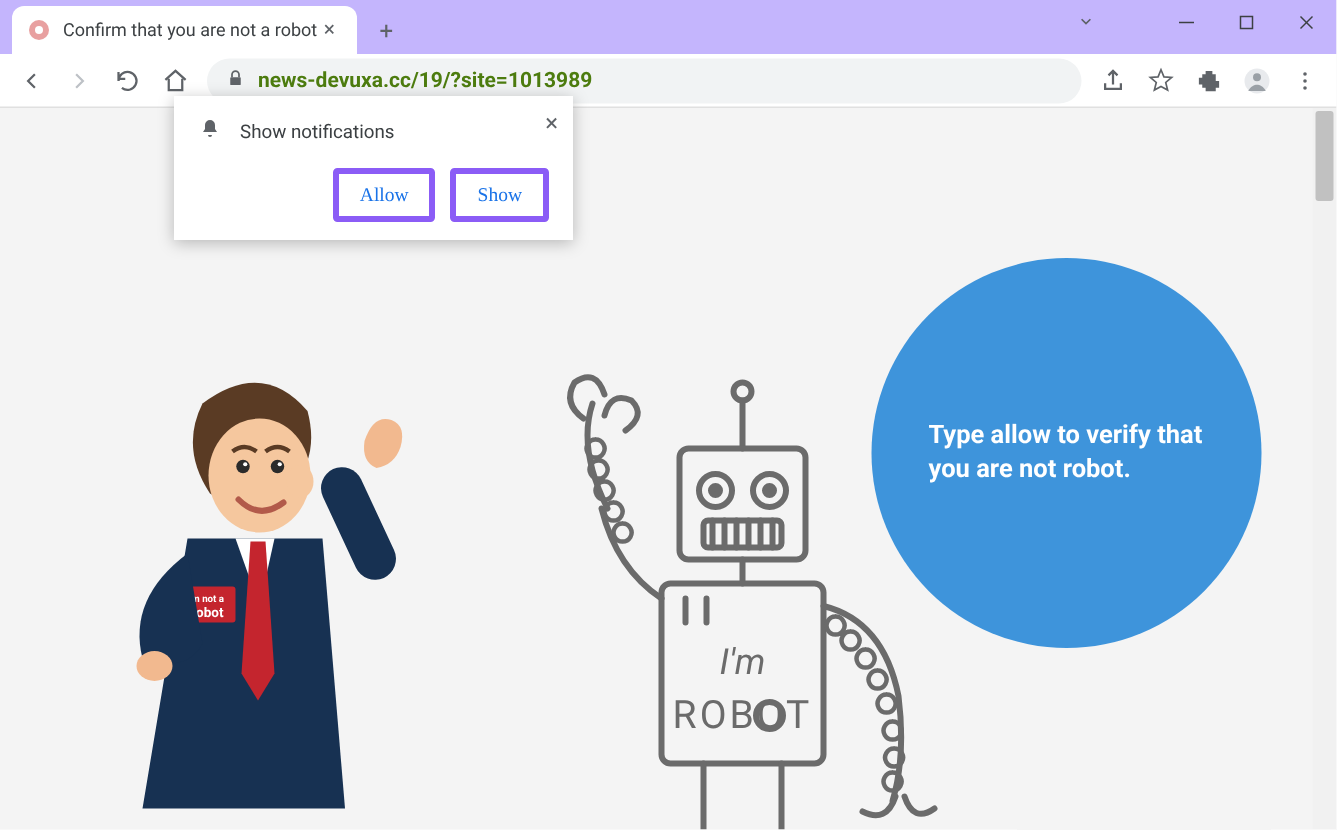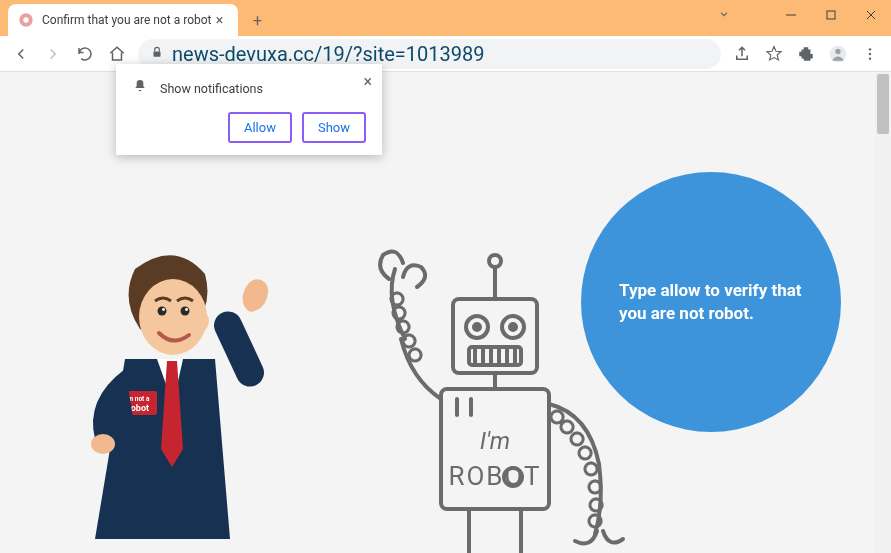--- a/index.html
+++ b/index.html
@@ -1,55 +1,55 @@
 <!DOCTYPE html>
 <html><head>
 <meta charset="utf-8">
 <style>
 * { margin: 0; padding: 0; box-sizing: border-box; font-family: -apple-system, "Segoe UI", Roboto, Arial, sans-serif; }
 body { width: 891px; height: 553px; overflow: hidden; background: #fff; position: relative; }
 
 
-.titlebar { height: 36px; background: #fdba74; display: flex; align-items: flex-end; position: relative; }
+.titlebar { height: 36px; background: #c4b5fd; display: flex; align-items: flex-end; position: relative; }
 .tab { display: flex; align-items: center; height: 32px; background: #fff; border-radius: 8px 8px 0 0; margin-left: 8px; padding: 0 10px; min-width: 190px; position: relative; }
 .tab .favicon { width: 16px; height: 16px; margin-right: 8px; color: #d66; }
 .tab .tab-title { font-size: 12px; color: #3c4043; flex: 1; white-space: nowrap; overflow: hidden; text-overflow: ellipsis; }
 .tab .tab-close { width: 16px; height: 16px; color: #5f6368; display: flex; align-items: center; justify-content: center; font-size: 14px; }
 .newtab { width: 28px; height: 28px; display: flex; align-items: center; justify-content: center; color: #5f6368; margin-left: 6px; margin-bottom: 2px; font-size: 16px; }
 .win-controls { position: absolute; right: 0; top: 0; height: 30px; display: flex; }
 .win-controls .wc { width: 40px; display: flex; align-items: center; justify-content: center; color: #3c4043; }
 .win-controls .wc svg { width: 10px; height: 10px; }
 .chev { position: absolute; right: 160px; top: 6px; color: #3c4043; }
 
 
 .toolbar { height: 36px; background: #fff; border-bottom: 1px solid #e0e0e0; display: flex; align-items: center; padding: 0 6px; gap: 2px; }
 .toolbar .tbtn { width: 30px; height: 30px; display: flex; align-items: center; justify-content: center; color: #5f6368; }
 .toolbar .tbtn.disabled { color: #bdc1c6; }
 .addr { flex: 1; height: 30px; background: #f1f3f4; border-radius: 15px; display: flex; align-items: center; padding: 0 12px; margin: 0 4px; }
 .addr .lock { margin-right: 8px; color: #5f6368; }
-.addr .url { font-size: 20px; color: #0c4a6e; }
+.addr .url { font-size: 14px; color: #4d7c0f; font-weight: bold; }
 
 
 .content { position: absolute; top: 72px; left: 0; right: 0; bottom: 0; background: #f4f4f4; overflow: hidden; }
 .scrollbar-track { position: absolute; right: 0; top: 0; width: 16px; height: 100%; background: #f1f1f1; }
 .scrollbar-thumb { position: absolute; right: 2px; top: 2px; width: 12px; height: 60px; background: #c1c1c1; border-radius: 2px; }
 
 
 .blue-circle { position: absolute; top: 100px; right: 50px; width: 260px; height: 260px; background: #3e94db; border-radius: 50%; display: flex; align-items: center; justify-content: center; padding: 38px; }
 .blue-circle .txt { color: #fff; font-size: 17px; font-weight: 700; line-height: 1.35; text-align: left; }
 
 
 .notif { position: absolute; top: 64px; left: 116px; width: 266px; background: #fff; box-shadow: 0 2px 10px rgba(0,0,0,.25); z-index: 10; padding: 14px 16px 12px 16px; }
 .notif .close { position: absolute; top: 8px; right: 10px; color: #5f6368; font-size: 16px; }
 .notif .title { font-size: 14px; color: #3c4043; margin-bottom: 10px; }
 .notif .row { display: flex; align-items: center; gap: 12px; margin-bottom: 14px; }
 .notif .bell { color: #5f6368; }
 .notif .rowtxt { font-size: 12.5px; color: #3c4043; text-align: center; }
 .notif .btns { display: flex; gap: 10px; justify-content: flex-end; }
-.notif .btn { border: 2px solid #8b5cf6; background: #fff; color: #1a73e8; font-size: 13px; padding: 6px 14px; border-radius: 3px; cursor: pointer; }
+.notif .btn { border: 4px solid #8b5cf6; background: #fff; color: #1a73e8; font-size: 13px; padding: 6px 14px; border-radius: 3px; cursor: pointer; font-family: Liberation Serif, serif; }
 
 
 .man-wrap { position: absolute; bottom: -10px; left: 55px; }
 .robot-wrap { position: absolute; bottom: -10px; left: 345px; }
 </style>
 </head>
 <body>
 
 <div class="titlebar">
   <div class="tab">

